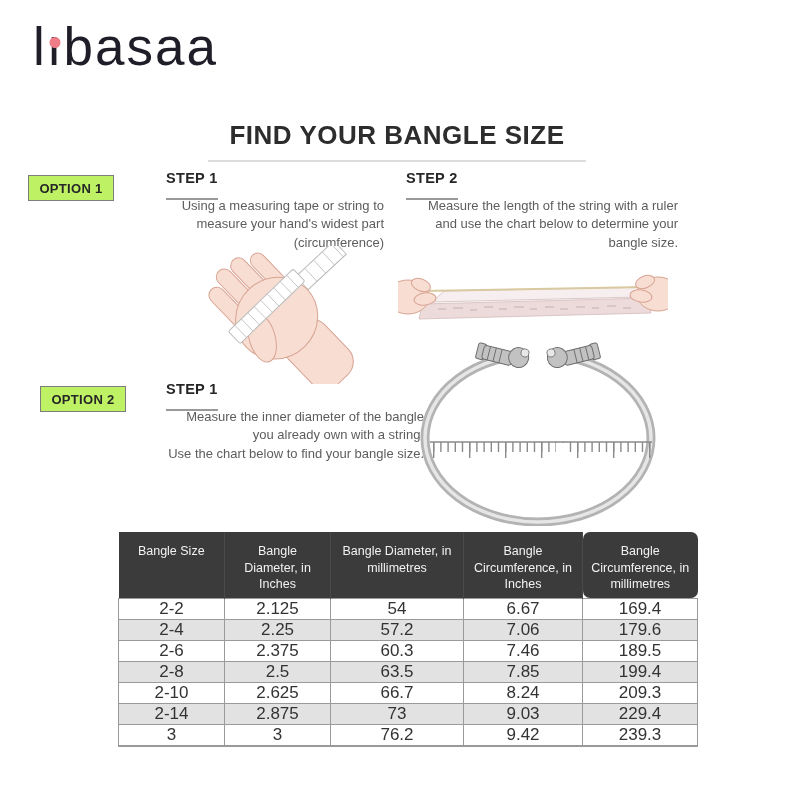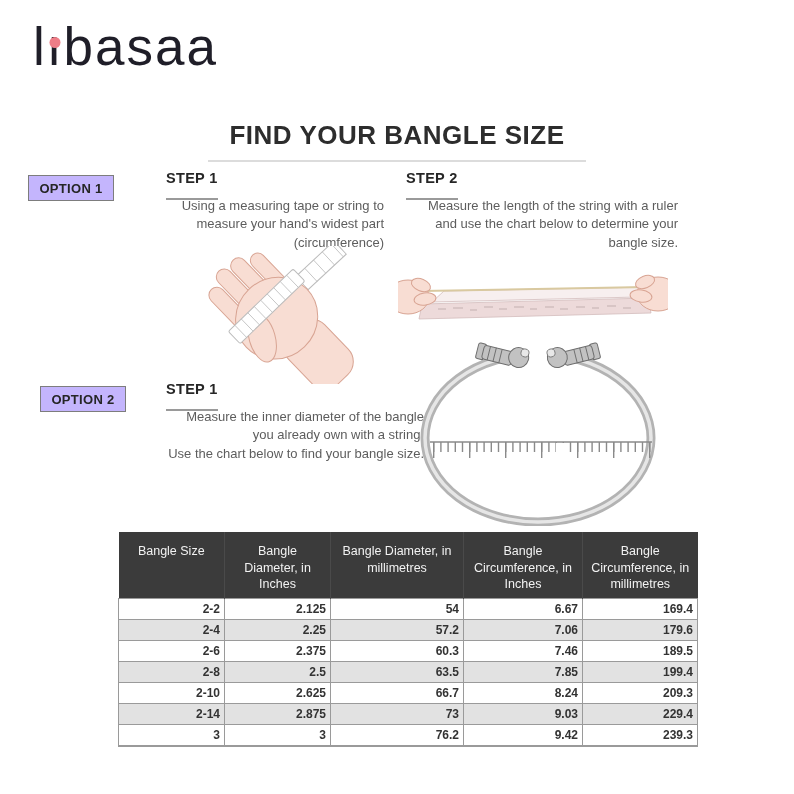--- a/index.html
+++ b/index.html
@@ -32,21 +32,21 @@
     display:inline-block;padding:0 21px 9px 21px;
     border-bottom:2px solid var(--underline);
     font-size:26px;font-weight:bold;letter-spacing:.5px;color:var(--title);
   }
 
   
   .option-box{
     width:84px;height:24px;border:1px solid var(--box-border);
     display:flex;align-items:center;justify-content:center;
     font-size:13px;font-weight:bold;letter-spacing:.3px;color:var(--heading);
-    background:#c4b5fd;
+    background:#bef264;
   }
   .step-head{
     font-size:14.5px;font-weight:bold;color:var(--heading);
     border-bottom:2px solid var(--rule);padding-bottom:12px;letter-spacing:.3px;
   }
   .step-text{
     font-size:13px;line-height:1.42;color:var(--text);
     white-space:pre-line;
     text-align:right;
   }
@@ -74,25 +74,25 @@
     left:118px;top:532px;width:579px;
     border-collapse:collapse;table-layout:fixed;
   }
   .size-table th{
     background:var(--th-bg);color:var(--th-text);
     font-size:12.5px;font-weight:normal;line-height:1.32;
     vertical-align:top;text-align:center;
     padding:11px 6px 0 6px;height:66px;box-sizing:border-box;
     border-right:1px solid #4a4a4a;
   }
-  .size-table th:last-child{border-right:none;}
+  .size-table th:last-child{border-right:none;border-radius:7px;}
   .size-table td{
     border:1px solid var(--border);
-    font-size:12px;color:var(--cell-text);
-    text-align:right;height:20px;padding:0 4px;font-weight:bold;
+    font-size:17px;color:var(--cell-text);
+    text-align:center;height:20px;padding:0 4px;
   }
   .size-table tbody tr:nth-child(even) td{background:var(--row-alt);}
   .size-table tbody tr:nth-child(odd) td{background:#ffffff;}
   .size-table tbody tr:last-child td{border-bottom:2px solid var(--border);}
 </style>
 </head>
 <body>
 
 <div class="abs logo">
   <span>l</span><span class="logo-i"><span>ı</span></span><span>basaa</span>

